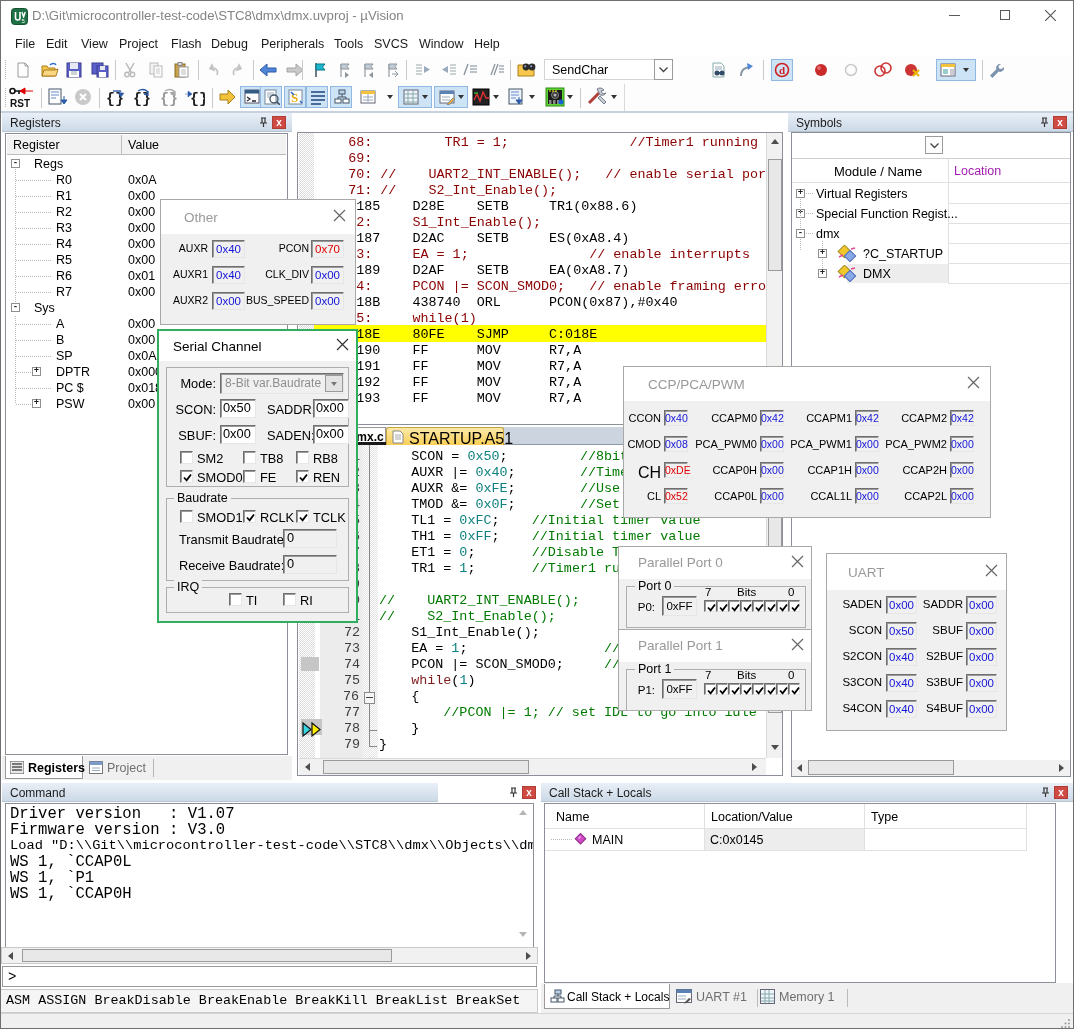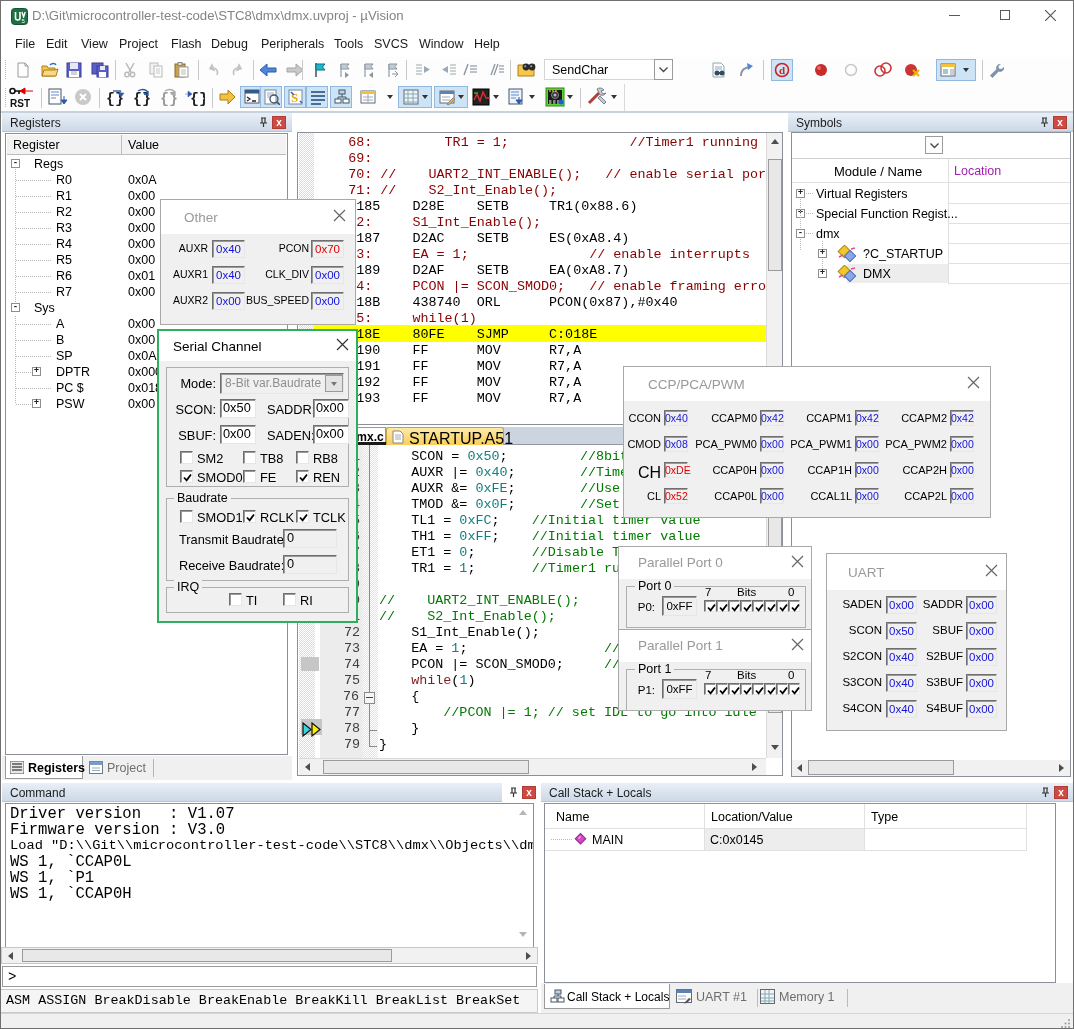--- a/index.html
+++ b/index.html
@@ -694,21 +694,21 @@
 <div class="abs" style="left:947px;top:222px;width:122px;height:1px;background:#e0e0e0"></div>
 <div class="abs" style="left:947px;top:242px;width:122px;height:1px;background:#e0e0e0"></div>
 <div class="abs" style="left:947px;top:262px;width:122px;height:1px;background:#e0e0e0"></div>
 <div class="abs" style="left:947px;top:282px;width:122px;height:1px;background:#e0e0e0"></div>
 <div class="abs" style="left:791px;top:759px;width:278px;height:16px;background:#f1f1f1">
  <span class="tri-l" style="left:5px;top:4px"></span>
  <div class="thumb" style="left:16px;top:0px;width:146px;height:15px"></div>
  <span class="tri-r" style="left:267px;top:4px"></span>
 </div>
 
-<div class="hdr" style="left:1px;top:782px;width:500px">
+<div class="hdr" style="left:1px;top:782px;width:436px">
  <span class="t">Command</span>
  <span class="pin" style="left:506px">
         <svg width="11" height="11">
           <path d="M3 1h5M4 1v5h3V1M2 6h7M5.5 6v4" stroke="#333" stroke-width="1.2" fill="none"></path>
         </svg>
       </span>
  <span class="xbtn" style="left:520px">x</span>
 </div>
 <div class="wbox" style="left:4px;top:802px;width:529px;height:160px;overflow:hidden">
  <div class="cl" style="left:4px;top:2px;font-size:15.6px">Driver version   : V1.07</div>

